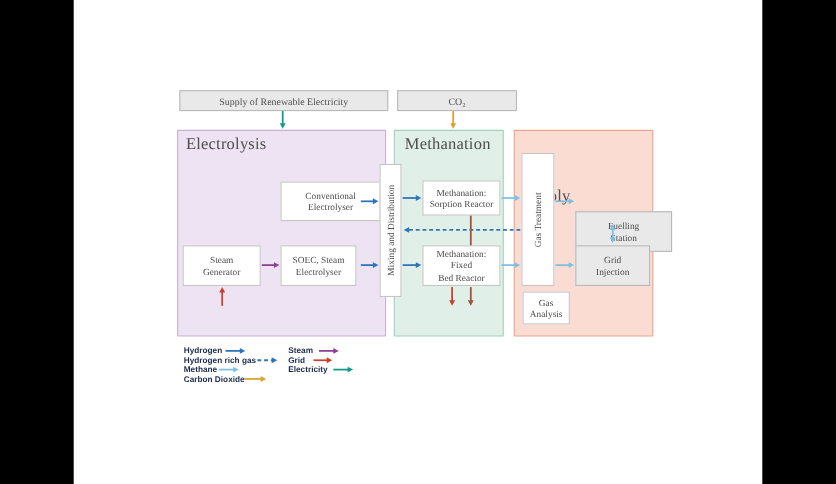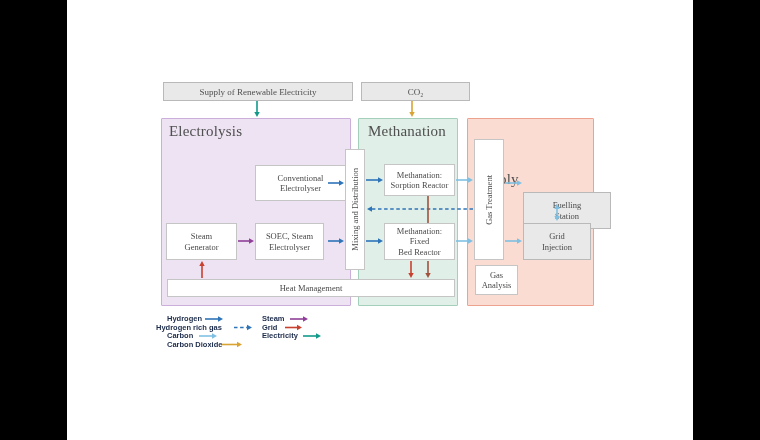--- a/index.html
+++ b/index.html
@@ -62,43 +62,40 @@
   <div class="abs wbox" style="left:384px;top:164px;width:71px;height:32px;">
     <span class="box-label">Methanation:
 Sorption Reactor</span>
   </div>
   <div class="abs wbox" style="left:384px;top:223px;width:71px;height:37px;">
     <span class="box-label">Methanation:
 Fixed
 Bed Reactor</span>
   </div>
 
-  <div class="abs wbox" style="left:167px;top:279px;width:288px;height:18px;">
-    <span class="box-label">Heat Management</span>
-  </div>
 
   <div class="abs wbox" style="left:474px;top:139px;width:30px;height:121px;">
     <span class="vlabel">Gas Treatment</span>
   </div>
   <div class="abs gbox" style="left:523px;top:165px;width:88px;height:37px;margin-top:27px;">
     <span class="box-label">Fuelling
 Station</span>
   </div>
   <div class="abs gbox" style="left:523px;top:223px;width:68px;height:37px;">
     <span class="box-label">Grid
 Injection</span>
   </div>
   <div class="abs wbox" style="left:475px;top:265px;width:43px;height:30px;align-items:center;">
     <span class="box-label">Gas
 Analysis</span>
   </div>
 
   <span class="legend-label" style="left:167px;top:314px;text-align:center;">Hydrogen</span>
-  <span class="legend-label" style="left:156px;top:322.5px;">Hydrogen rich gas</span>
-  <span class="legend-label" style="left:167px;top:331px;">Carbon</span>
+  <span class="legend-label" style="left:167px;top:322.5px;">Hydrogen rich gas</span>
+  <span class="legend-label" style="left:167px;top:331px;">Methane</span>
   <span class="legend-label" style="left:167px;top:339.5px;">Carbon Dioxide</span>
   <span class="legend-label" style="left:262px;top:314px;">Steam</span>
   <span class="legend-label" style="left:262px;top:322.5px;">Grid</span>
   <span class="legend-label" style="left:262px;top:331px;">Electricity</span>
 
   <svg id="flows" width="760" height="440" viewBox="0 0 760 440">
       <line x1="257" y1="101" x2="257" y2="113" stroke="#12998a" stroke-width="1.6"></line>
       <polygon points="257,117 254.3,112 259.7,112" fill="#12998a"></polygon>
       <line x1="412" y1="101" x2="412" y2="113" stroke="#d9a334" stroke-width="1.6"></line>
       <polygon points="412,117 409.3,112 414.7,112" fill="#d9a334"></polygon>

